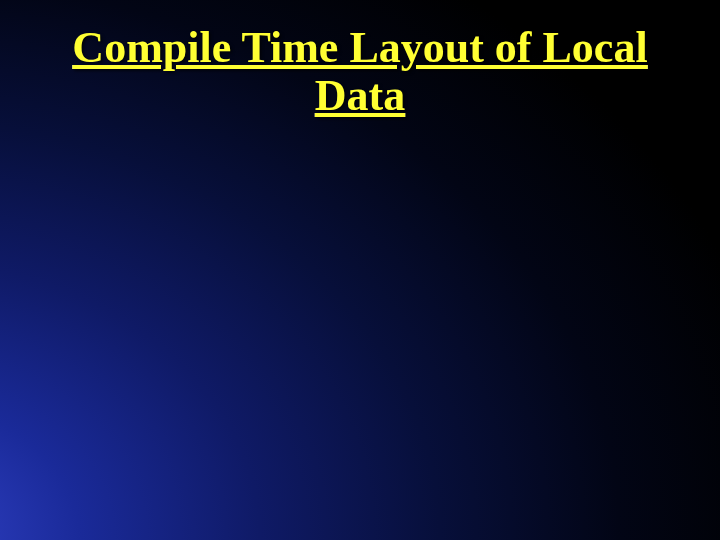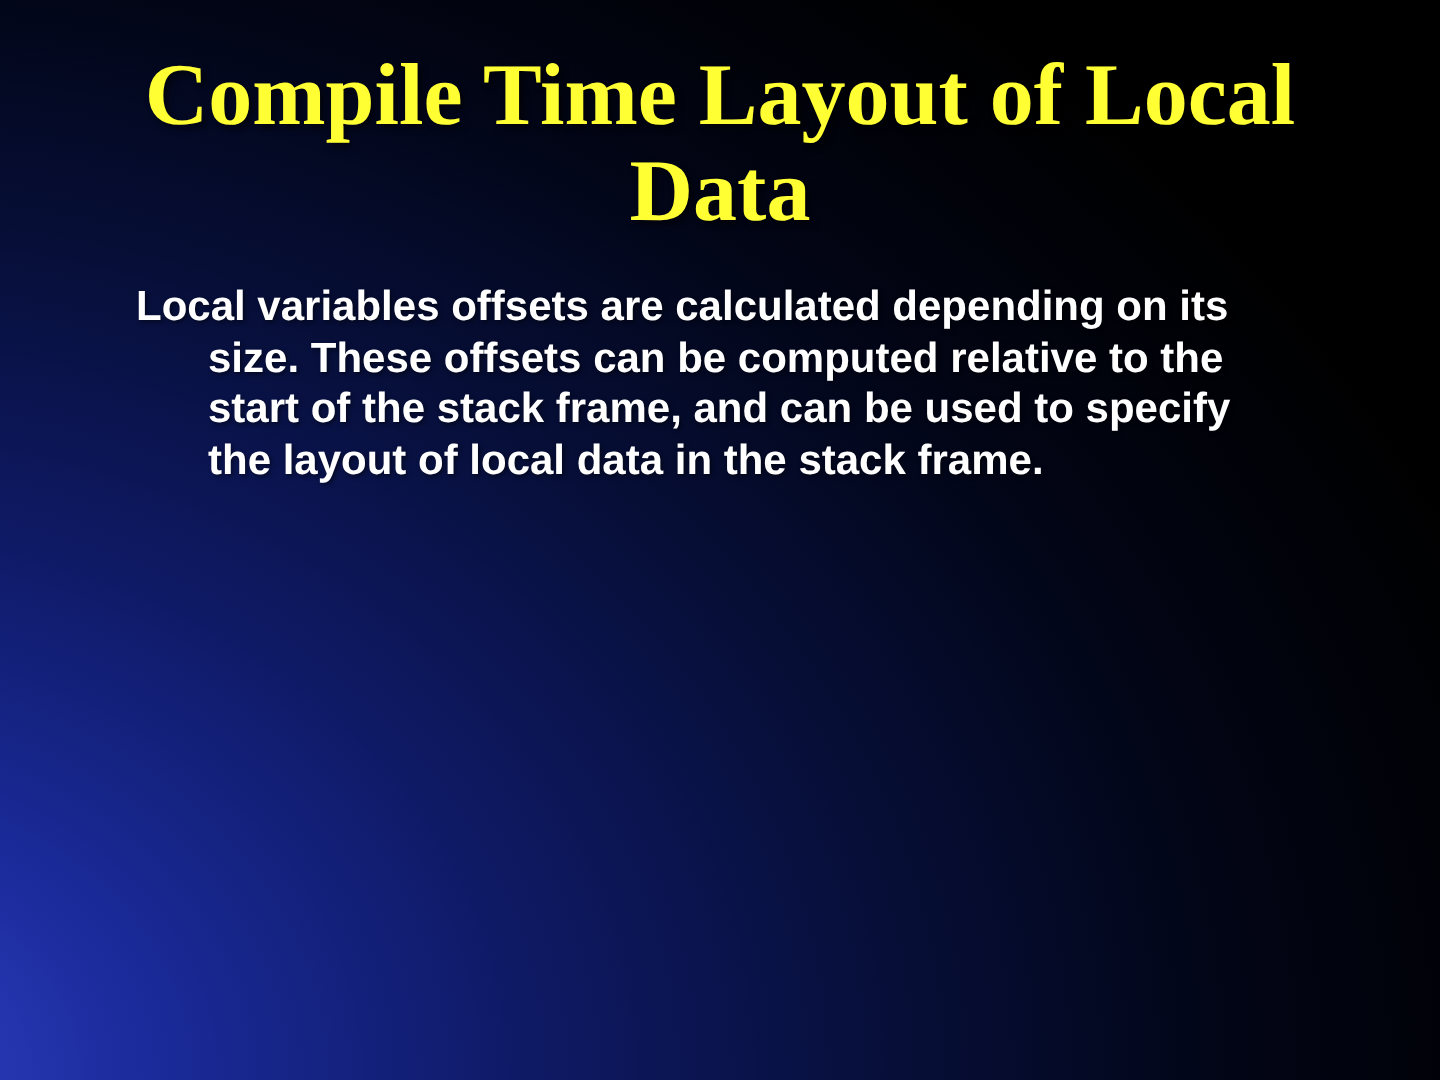--- a/index.html
+++ b/index.html
@@ -1,15 +1,15 @@
 <!DOCTYPE html>
 <html><head>
 <meta charset="utf-8">
 <style>
-  * { margin: 0; padding: 0; box-sizing: border-box; }
+  * { margin: 0; padding: 0; box-sizing: border-box; text-decoration: underline; }
   html, body { width: 720px; height: 540px; overflow: hidden; }
   body {
     font-family: Arial, Helvetica, sans-serif;
     background:
       radial-gradient(ellipse 900px 700px at -100px 540px,
         #3344cc 0%,
         #1a2a99 20%,
         #0f1a66 40%,
         #070f3a 60%,
         #020515 80%,
@@ -41,14 +41,13 @@
     padding-left: 36px;
     text-indent: -36px;
     text-shadow: 1px 1px 2px rgba(0,0,0,0.5);
   }
 </style>
 </head>
 <body>
 
 <div class="slide">
   <h1 class="title">Compile Time Layout of Local Data</h1>
-  <p class="body-block">Local variables offsets are calculated depending on its size. These offsets can be computed relative to the start of the stack frame, and can be used to specify the layout of local data in the stack frame.</p>
 </div>
 
 </body></html>

